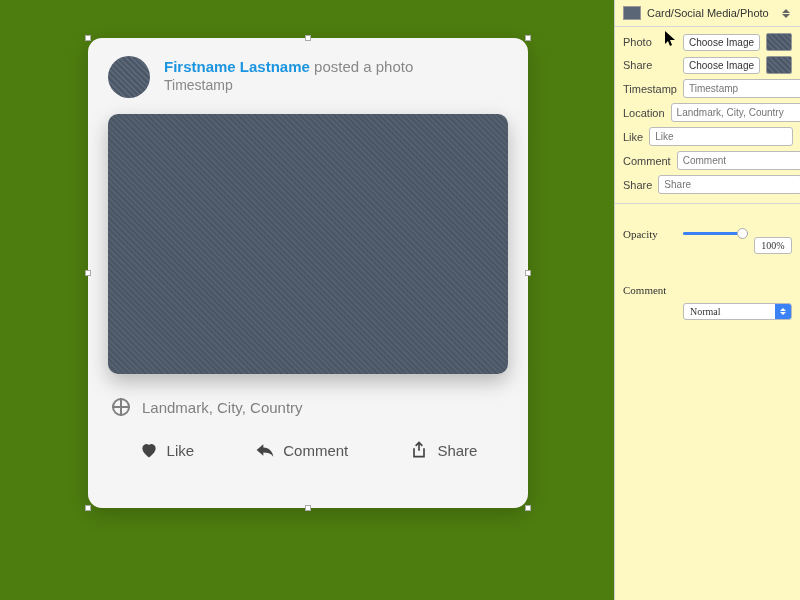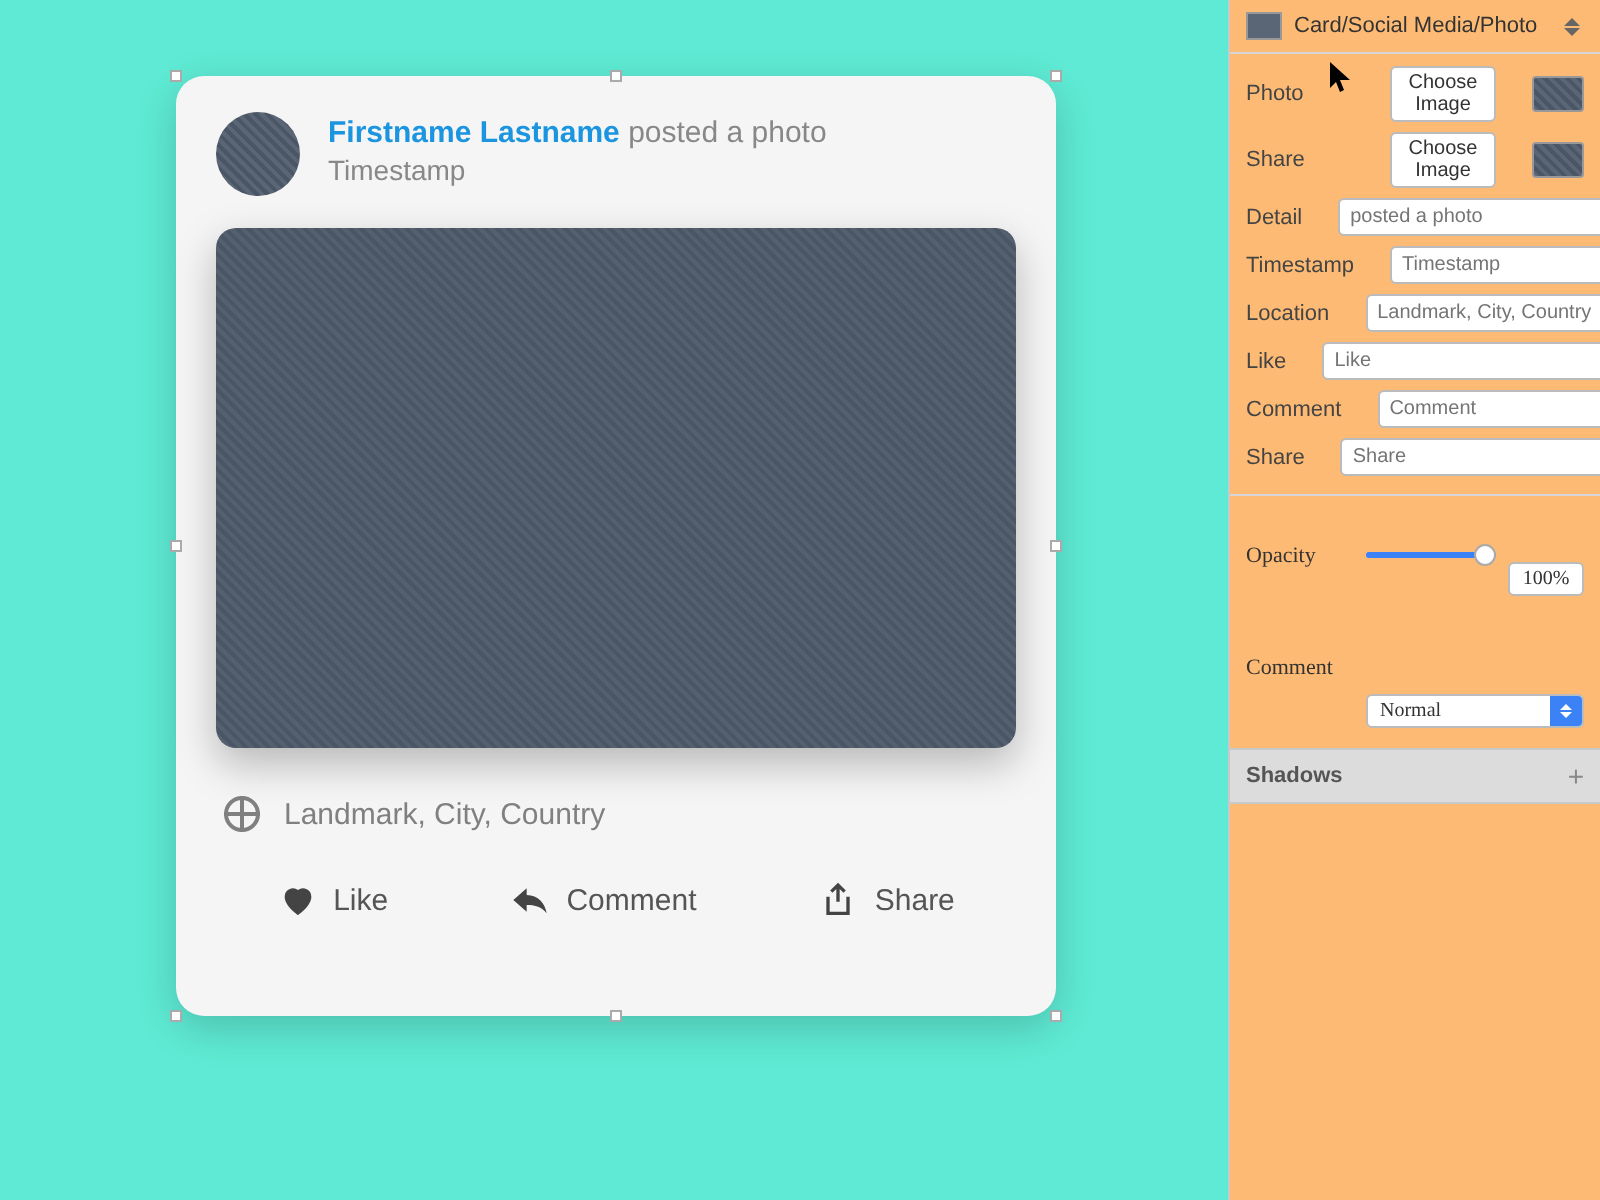--- a/index.html
+++ b/index.html
@@ -4,21 +4,21 @@
 <style>
 * { box-sizing: border-box; margin: 0; padding: 0; }
 body {
   font-family: -apple-system, BlinkMacSystemFont, "Helvetica Neue", Arial, sans-serif;
   width: 800px; height: 600px; overflow: hidden;
   display: flex;
   background: #e8e8e8;
 }
 .canvas {
   flex: 1;
-  background: #5eead4;
+  background: #4d7c0f;
   position: relative;
 }
 .card {
   position: absolute;
   left: 88px; top: 38px;
   width: 440px; height: 470px;
   background: #f5f5f5;
   border-radius: 14px;
   box-shadow: 0 6px 20px rgba(0,0,0,0.18);
 }
@@ -95,21 +95,21 @@
 .action-btn {
   display: flex; align-items: center; gap: 8px;
   color: #555; font-size: 15px; font-weight: 500;
   cursor: pointer;
 }
 .icon { width: 20px; height: 20px; }
 
 
 .inspector {
   width: 186px;
-  background: #fdba74;
+  background: #fef9c3;
   border-left: 1px solid #c9c9c9;
   font-size: 11px;
   color: #333;
   display: flex; flex-direction: column;
 }
 .symbol-row {
   display: flex; align-items: center;
   padding: 6px 8px;
   gap: 6px;
   border-bottom: 1px solid #d6d6d6;
@@ -141,21 +141,21 @@
   border-bottom: 1px solid #c9c9c9;
   display: flex; justify-content: space-between; align-items: center;
 }
 .plus { color: #888; font-size: 14px; font-weight: 400; }
 
 .overrides-body {
   padding: 6px 8px 10px 8px;
   display: flex; flex-direction: column; gap: 5px;
 }
 .orow {
-  display: flex; align-items: center; gap: 18px;
+  display: flex; align-items: center; gap: 6px;
 }
 .orow label {
   width: 54px; color: #444;
 }
 .choose-btn {
   flex: 1;
   background: #fff;
   border: 1px solid #bbb;
   border-radius: 3px;
   font-size: 10px;
@@ -294,24 +294,20 @@
     </div>
     <svg class="cursor" style="left:50px; top:4px;" viewBox="0 0 12 16">
         <path fill="#000" d="M0 0l0 13 3-3 2 5 2-1-2-5 5 0z"></path>
       </svg>
     <div class="orow">
       <label>Share</label>
       <div class="choose-btn">Choose Image</div>
       <div class="swatch-mini"></div>
     </div>
     <div class="orow">
-      <label>Detail</label>
-      <input class="oinp" placeholder="posted a photo" style="">
-    </div>
-    <div class="orow">
       <label>Timestamp</label>
       <input class="oinp" placeholder="Timestamp" style="">
     </div>
     <div class="orow">
       <label>Location</label>
       <input class="oinp" placeholder="Landmark, City, Country" style="">
     </div>
     <div class="orow">
       <label>Like</label>
       <input class="oinp" placeholder="Like" style="">
@@ -340,17 +336,13 @@
       <div class="blend-select">
         <span>Normal</span>
         <div class="blend-arrows">
             <i class="au"></i>
             <i class="ad"></i>
           </div>
       </div>
     </div>
   </div>
 
-  <div class="section-header">
-    <span>Shadows</span>
-    <span class="plus">+</span>
-  </div>
 </div>
 
 </body></html>

